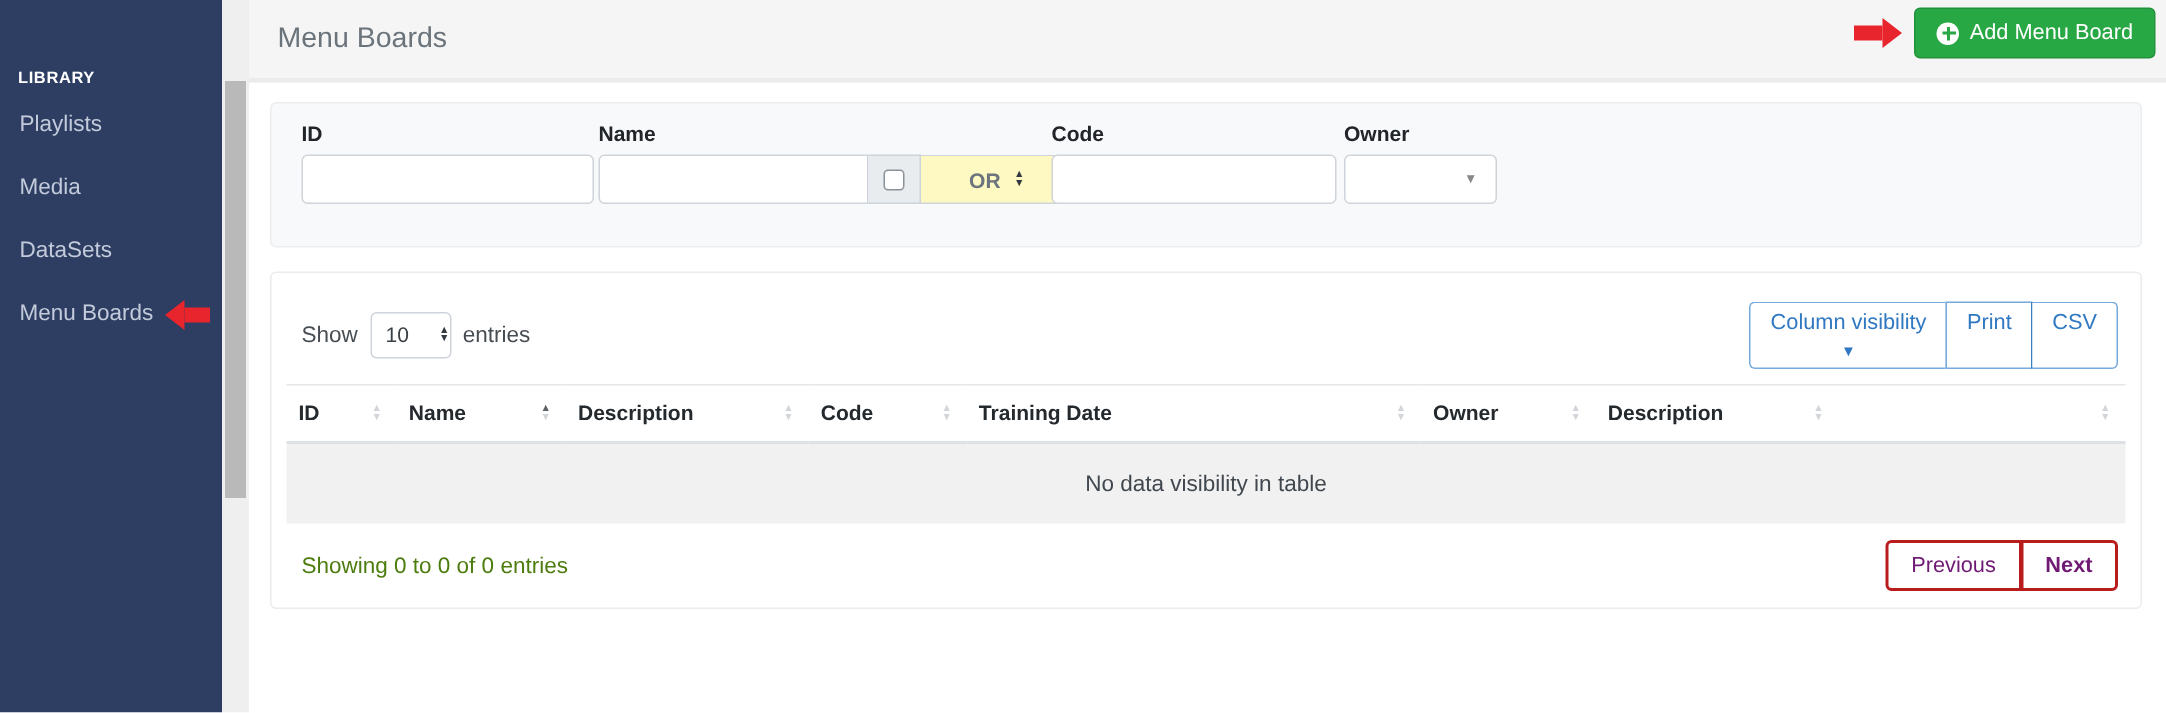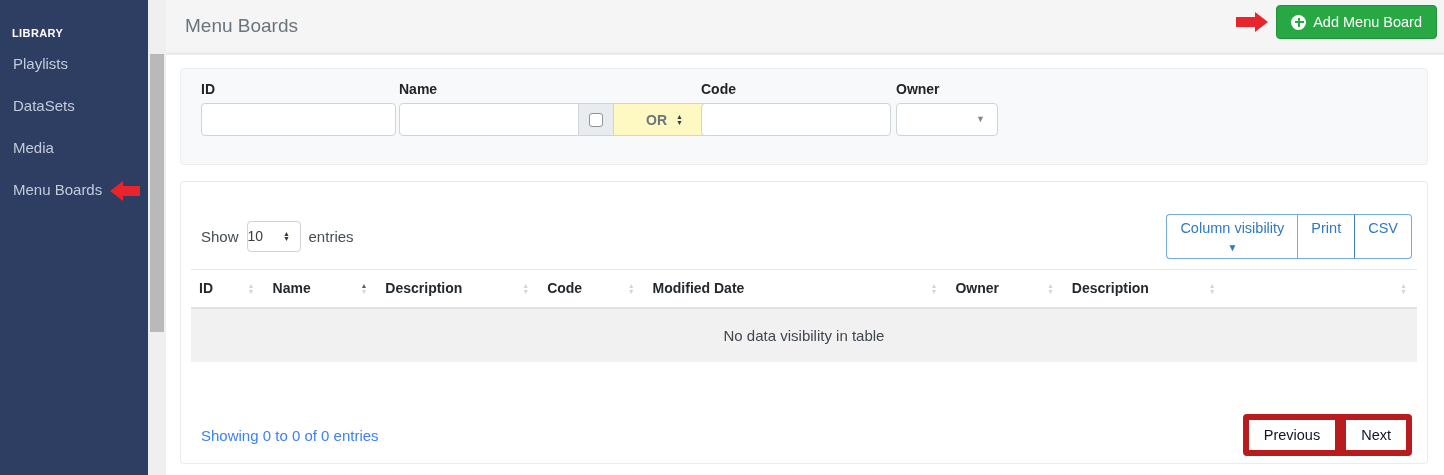--- a/index.html
+++ b/index.html
@@ -3,21 +3,21 @@
 <meta charset="utf-8">
 <style>
   * { margin:0; padding:0; box-sizing:border-box; }
   html,body { width:1444px; height:475px; overflow:hidden; background:#fff;
     font-family:"Liberation Sans", sans-serif; }
   .screen { position:relative; width:1444px; height:475px; display:flex; }
 
   
   .sidebar { width:148px; height:475px; background:#2e3e63; flex:0 0 148px; }
   .side-section-label { color:#ffffff; font-size:11px; font-weight:bold;
-    letter-spacing:.4px; padding:27px 0 0 12px; }
+    letter-spacing:.4px; padding:46px 0 0 12px; }
   .side-nav { margin-top:16px; }
   .nav-item { display:flex; align-items:flex-start; height:42px; padding-left:13px;
     color:#c3cbdb; font-size:15px; cursor:pointer; white-space:nowrap; }
 
   
   .ann-arrow { position:relative; display:inline-block; }
   .ann-arrow .shaft { position:absolute; background:#e8252c; }
   .ann-arrow .head { position:absolute; width:0; height:0; }
   .arrow-left-wrap { width:30px; height:20px; margin-left:8px; }
   .arrow-left-wrap .head { left:0; top:0; border-top:10px solid transparent;
@@ -83,29 +83,29 @@
   .breadcrumb-row { margin:15px 16px 0 17px; height:29px; display:flex;
     align-items:center; }
   .hamburger-btn { width:28px; height:28px; background:#fff;
     border:1px solid #c9ccd0; border-radius:4px; display:flex; align-items:center;
     justify-content:center; cursor:pointer; }
   .hamburger-icon { width:13px; height:2px; background:#444;
     box-shadow:0 -4px 0 #444, 0 4px 0 #444; }
   .breadcrumb-text { margin-left:74px; font-size:15px; color:#495057; }
 
   
-  .table-card { margin:16px 16px 0 14px; height:283px; background:#fff;
-    border:1px solid #e9ebed; border-radius:4px; padding:17px 10px; position:relative; }
+  .table-card { margin:16px 16px 0 14px; height:225px; background:#fff;
+    border:1px solid #e9ebed; border-radius:4px; padding:4px 10px; position:relative; }
   .controls-row { margin-top:21px; height:32px; display:flex;
     align-items:center; justify-content:space-between; }
   .length-ctrl { display:flex; align-items:center; gap:8px; font-size:15px;
     color:#464d53; margin-left:10px; }
   .length-select { width:54px; height:31px; border:1px solid #ced4da;
     border-radius:4px; background:#fff; display:flex; align-items:center;
-    justify-content:flex-start; gap:20px; font-size:14px; color:#3a4046; cursor:pointer; }
+    justify-content:flex-end; gap:20px; font-size:14px; color:#3a4046; cursor:pointer; }
   .btn-group { display:flex; margin-right:5px; }
   .btn-blue { background:#fff; border:1px solid #76a9dc; color:#3078c1;
     font-size:14.5px; padding:5px 13px; cursor:pointer; font-family:inherit;
     margin-left:-1px; display:flex; align-items:center; gap:7px;flex-direction:column; }
   .btn-blue:first-child { border-radius:4px 0 0 4px; margin-left:0;
     border-right:1px solid #3c7fc0; }
   .btn-blue:last-child { border-radius:0 4px 4px 0; border-left:1px solid #3c7fc0; }
   .btn-caret { font-size:10px; line-height:1; }
 
   table.grid { width:100%; border-collapse:collapse; margin-top:17px;
@@ -115,44 +115,44 @@
     padding:10px 8px 11px 8px; position:relative; cursor:pointer; }
   .sorters { position:absolute; right:10px; top:50%; transform:translateY(-50%);
     display:flex; flex-direction:column; line-height:6px; font-size:7px;
     color:#d2d6da; }
   th.sorted-asc .s-up { color:#5a6268; }
   .grid td.empty-cell { background:#f1f1f1; text-align:center; padding:18px 0;
     font-size:15px; color:#40474e; font-stretch:condensed; }
 
   .footer-row { position:absolute; left:10px; right:10px; bottom:11px; height:34px;
     display:flex; align-items:center; justify-content:space-between; }
-  .summary { font-size:15px; color:#3b82f6; margin-left:10px; }
+  .summary { font-size:15px; color:#4d7c0f; margin-left:10px; }
   .pagination { display:flex; margin-right:5px; }
-  .page-btn { background:#fff; border:6px solid #b91c1c; color:#0f172a;
+  .page-btn { background:#fff; border:2px solid #b91c1c; color:#701a75;
     font-size:14.5px; padding:7px 15px; cursor:pointer; font-family:inherit;
     margin-left:-1px; }
   .page-btn:first-child { border-radius:4px 0 0 4px; margin-left:0; }
-  .page-btn:last-child { border-radius:0 4px 4px 0; }
+  .page-btn:last-child { border-radius:0 4px 4px 0;font-weight:bold; }
 </style>
 </head>
 <body>
 
 <div class="screen">
 
   <aside class="sidebar">
     <div class="side-section-label">LIBRARY</div>
     <nav class="side-nav">
       <div class="nav-item">
         <span>Playlists</span>
       </div>
       <div class="nav-item">
+        <span>Media</span>
+      </div>
+      <div class="nav-item">
         <span>DataSets</span>
-      </div>
-      <div class="nav-item">
-        <span>Media</span>
       </div>
       <div class="nav-item">
         <span>Menu Boards</span>
         <span class="ann-arrow arrow-left-wrap">
             <span class="head"></span>
             <span class="shaft"></span>
           </span>
       </div>
     </nav>
   </aside>
@@ -264,21 +264,21 @@
                 </span>
             </th>
             <th style="width:8.6%">
               <span>Code</span>
               <span class="sorters">
                 <span class="s-up">▲</span>
                   <span class="s-dn">▼</span>
                 </span>
             </th>
             <th style="width:24.7%">
-              <span>Modified Date</span>
+              <span>Training Date</span>
               <span class="sorters">
                 <span class="s-up">▲</span>
                   <span class="s-dn">▼</span>
                 </span>
             </th>
             <th style="width:9.5%">
               <span>Owner</span>
               <span class="sorters">
                 <span class="s-up">▲</span>
                   <span class="s-dn">▼</span>

